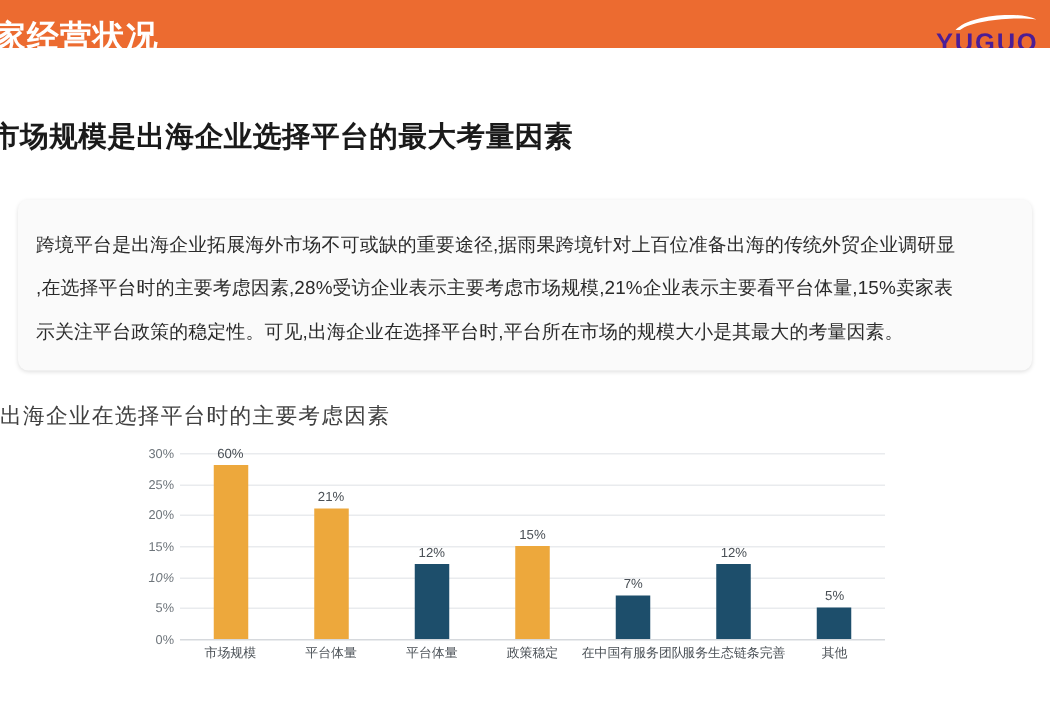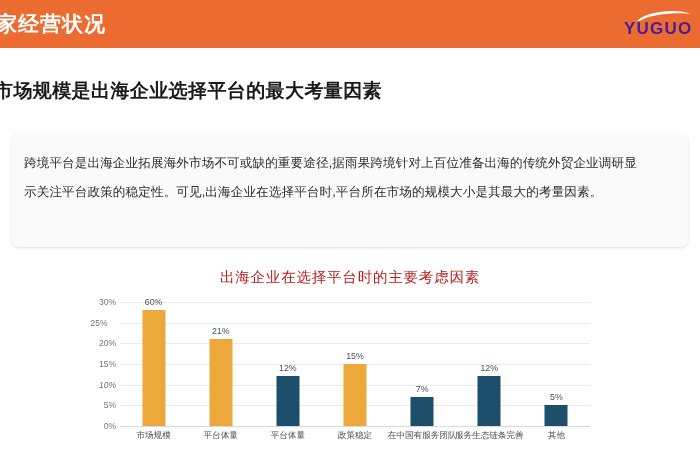--- a/index.html
+++ b/index.html
@@ -14,21 +14,21 @@
     font-family: "Liberation Sans", "DejaVu Sans", sans-serif;
     position: relative;
   }
 
   
   #header-bar {
     position: absolute;
     left: 0;
     top: 0;
     width: 700px;
-    height: 48px;
+    height: 32px;
     background: #ec6b30;
     overflow: hidden;
   }
   #header-title {
     position: absolute;
     left: -4px;
     top: 10px;
     font-size: 21px;
     font-weight: bold;
     color: #ffffff;
@@ -107,23 +107,22 @@
     top: 258px;
     width: 700px;
     height: 212px;
     background: #ffffff;
   }
   #chart-title {
     position: absolute;
     left: 0;
     top: 10px;
     width: 700px;
-    text-align: center;
     font-size: 14.5px;
-    color: #b91c1c;
+    color: #404040;
     letter-spacing: 0.8px;
   }
   #plot-wrap {
     position: absolute;
     left: 96px;
     top: 44px;
     width: 494px;
     height: 124px;
   }
   .gridline {
@@ -195,20 +194,21 @@
     </div>
     <div id="brand-wordmark">YUGUO</div>
   </div>
 </div>
 
 <div id="section-heading">市场规模是出海企业选择平台的最大考量因素</div>
 
 <div id="body-card">
   <div id="body-paragraph">
     <span class="pline">跨境平台是出海企业拓展海外市场不可或缺的重要途径,据雨果跨境针对上百位准备出海的传统外贸企业调研显</span>
+    <span class="pline">,在选择平台时的主要考虑因素,28%受访企业表示主要考虑市场规模,21%企业表示主要看平台体量,15%卖家表</span>
     <span class="pline">示关注平台政策的稳定性。可见,出海企业在选择平台时,平台所在市场的规模大小是其最大的考量因素。</span>
   </div>
 </div>
 
 <div id="chart-panel">
   <div id="chart-title">出海企业在选择平台时的主要考虑因素</div>
   <div id="plot-wrap">
     <div id="grid-layer">
         <div class="gridline baseline" style="top: 124px;"></div>
         <div class="gridline" style="top: 103.333px;"></div>
@@ -217,21 +217,21 @@
         <div class="gridline" style="top: 41.3333px;"></div>
         <div class="gridline" style="top: 20.6667px;"></div>
         <div class="gridline" style="top: 0px;"></div>
       </div>
     <div id="ytick-layer">
         <div class="ytick" style="top: 124px;">0%</div>
         <div class="ytick" style="top: 103.333px;">5%</div>
         <div class="ytick" style="top: 82.6667px; font-style: italic;">10%</div>
         <div class="ytick" style="top: 62px;">15%</div>
         <div class="ytick" style="top: 41px;">20%</div>
-        <div class="ytick" style="top: 20.6667px; text-align: center;">25%</div>
+        <div class="ytick" style="top: 20.6667px;">25%</div>
         <div class="ytick" style="top: 0px;">30%</div>
       </div>
     <div id="bars-layer">
         <div class="bar-slot" style="left: 0px; width: 67.1429px;">
           <div class="bar-rect" style="height: 115.733px; background: rgb(237, 168, 60);"></div>
           <div class="bar-value" style="bottom: 118.733px;">60%</div>
           <div class="bar-cat">市场规模</div>
         </div>
         <div class="bar-slot" style="left: 67.1429px; width: 67.1429px;">
           <div class="bar-rect" style="height: 86.8px; background: rgb(237, 168, 60);"></div>

